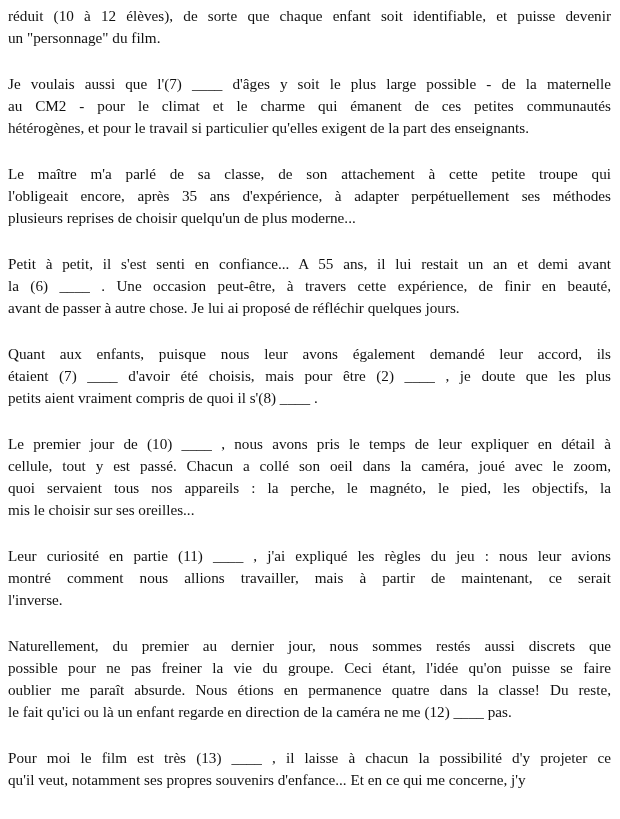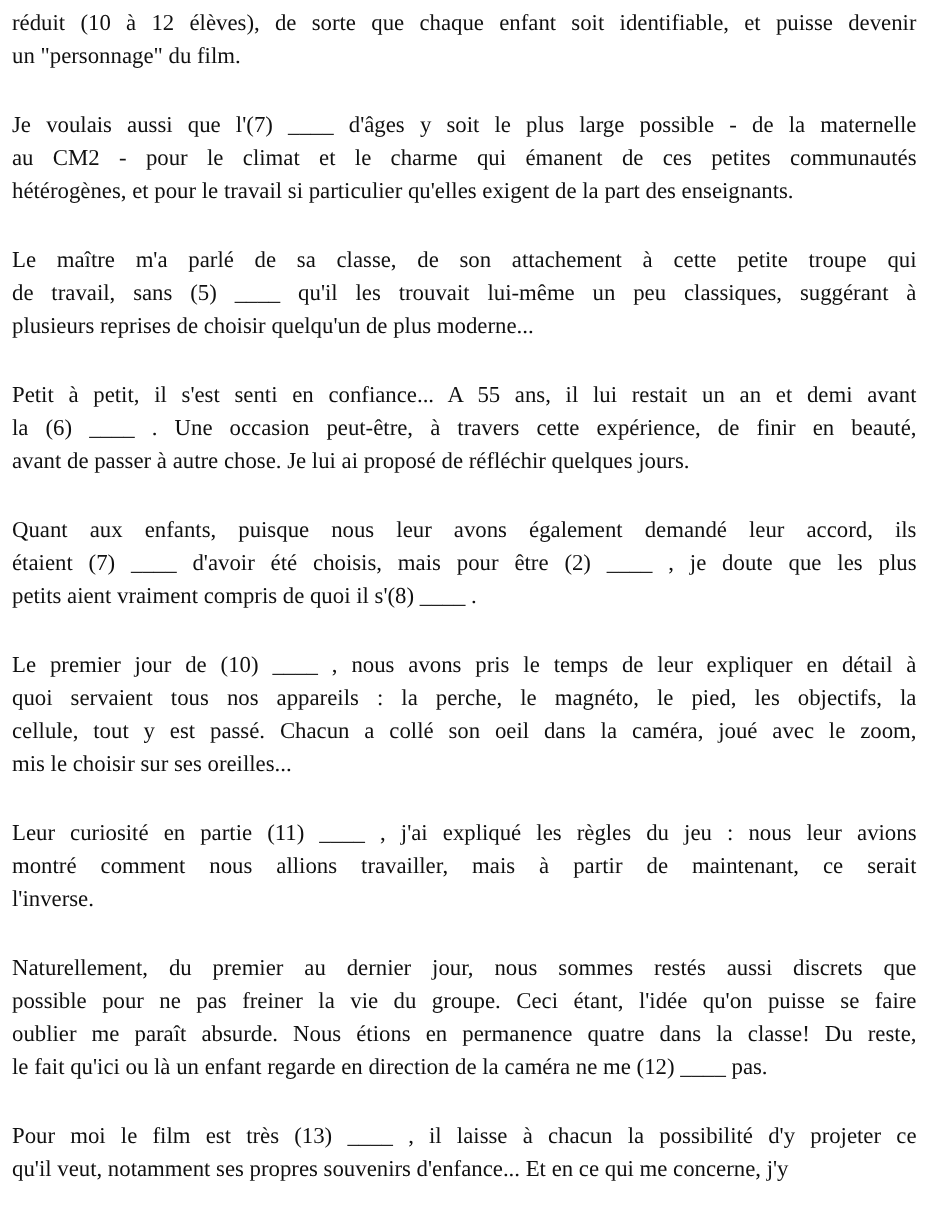--- a/index.html
+++ b/index.html
@@ -49,37 +49,37 @@
         <div class="line">réduit (10 à 12 élèves), de sorte que chaque enfant soit identifiable, et puisse devenir</div>
         <div class="line last">un "personnage" du film.</div>
       </div>
       <div class="para">
         <div class="line">Je voulais aussi que l'(7) ____ d'âges y soit le plus large possible - de la maternelle</div>
         <div class="line">au CM2 - pour le climat et le charme qui émanent de ces petites communautés</div>
         <div class="line last">hétérogènes, et pour le travail si particulier qu'elles exigent de la part des enseignants.</div>
       </div>
       <div class="para">
         <div class="line">Le maître m'a parlé de sa classe, de son attachement à cette petite troupe qui</div>
-        <div class="line">de travail, sans (5) ____ qu'il les trouvait lui-même un peu classiques, suggérant à</div>
+        <div class="line">l'obligeait encore, après 35 ans d'expérience, à adapter perpétuellement ses méthodes</div>
         <div class="line last">plusieurs reprises de choisir quelqu'un de plus moderne...</div>
       </div>
       <div class="para">
         <div class="line">Petit à petit, il s'est senti en confiance... A 55 ans, il lui restait un an et demi avant</div>
         <div class="line">la (6) ____ . Une occasion peut-être, à travers cette expérience, de finir en beauté,</div>
         <div class="line last">avant de passer à autre chose. Je lui ai proposé de réfléchir quelques jours.</div>
       </div>
       <div class="para">
         <div class="line">Quant aux enfants, puisque nous leur avons également demandé leur accord, ils</div>
         <div class="line">étaient (7) ____ d'avoir été choisis, mais pour être (2) ____ , je doute que les plus</div>
         <div class="line last">petits aient vraiment compris de quoi il s'(8) ____ .</div>
       </div>
       <div class="para">
         <div class="line">Le premier jour de (10) ____ , nous avons pris le temps de leur expliquer en détail à</div>
+        <div class="line">cellule, tout y est passé. Chacun a collé son oeil dans la caméra, joué avec le zoom,</div>
         <div class="line">quoi servaient tous nos appareils : la perche, le magnéto, le pied, les objectifs, la</div>
-        <div class="line">cellule, tout y est passé. Chacun a collé son oeil dans la caméra, joué avec le zoom,</div>
         <div class="line last">mis le choisir sur ses oreilles...</div>
       </div>
       <div class="para">
         <div class="line">Leur curiosité en partie (11) ____ , j'ai expliqué les règles du jeu : nous leur avions</div>
         <div class="line">montré comment nous allions travailler, mais à partir de maintenant, ce serait</div>
         <div class="line last">l'inverse.</div>
       </div>
       <div class="para">
         <div class="line">Naturellement, du premier au dernier jour, nous sommes restés aussi discrets que</div>
         <div class="line">possible pour ne pas freiner la vie du groupe. Ceci étant, l'idée qu'on puisse se faire</div>

